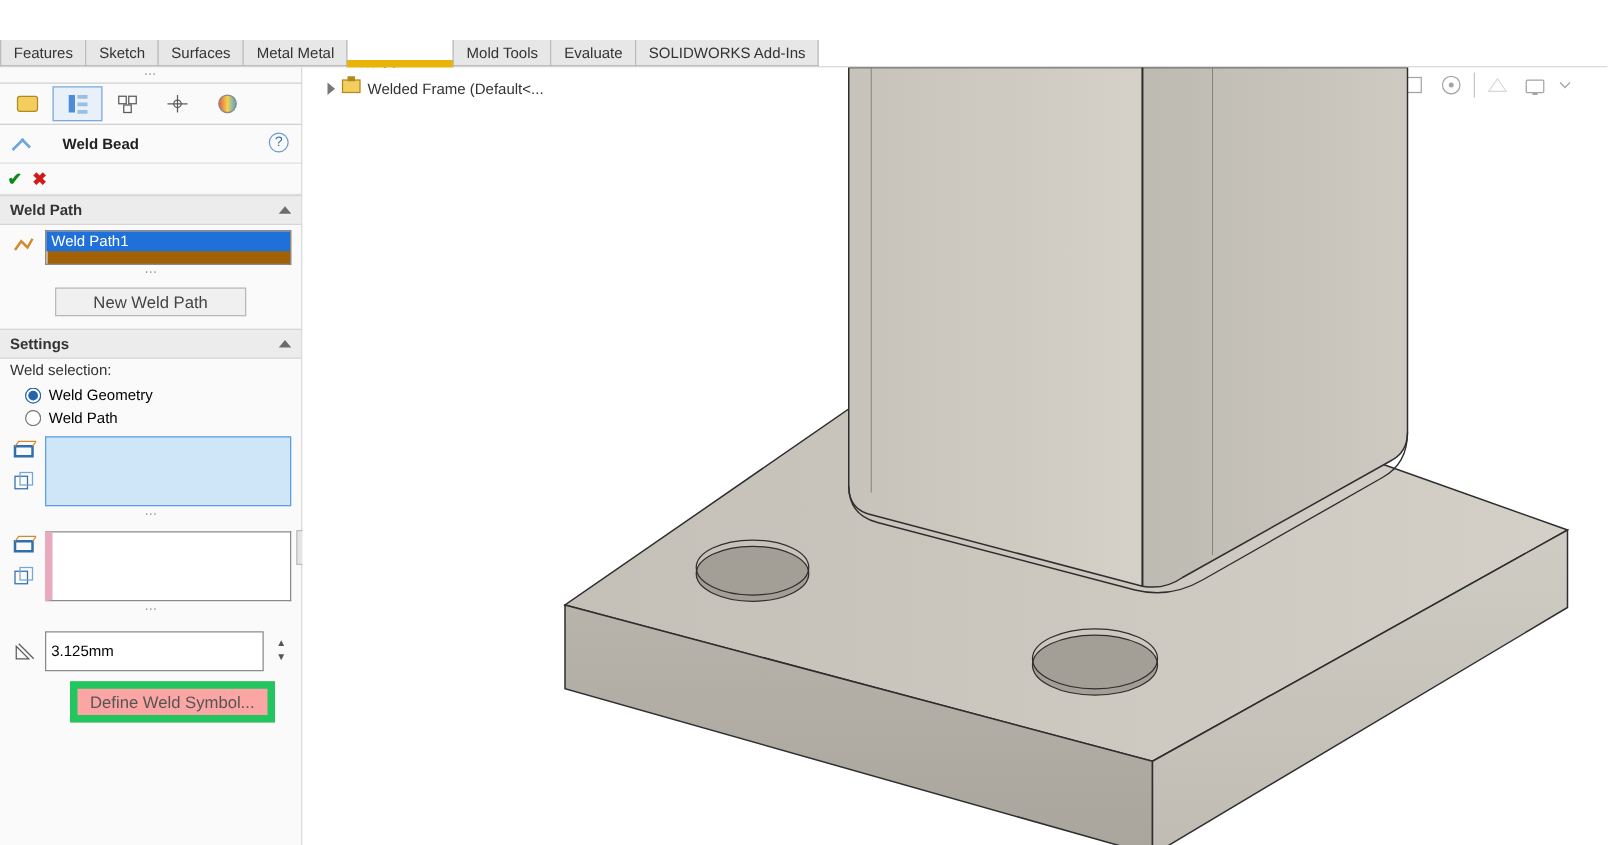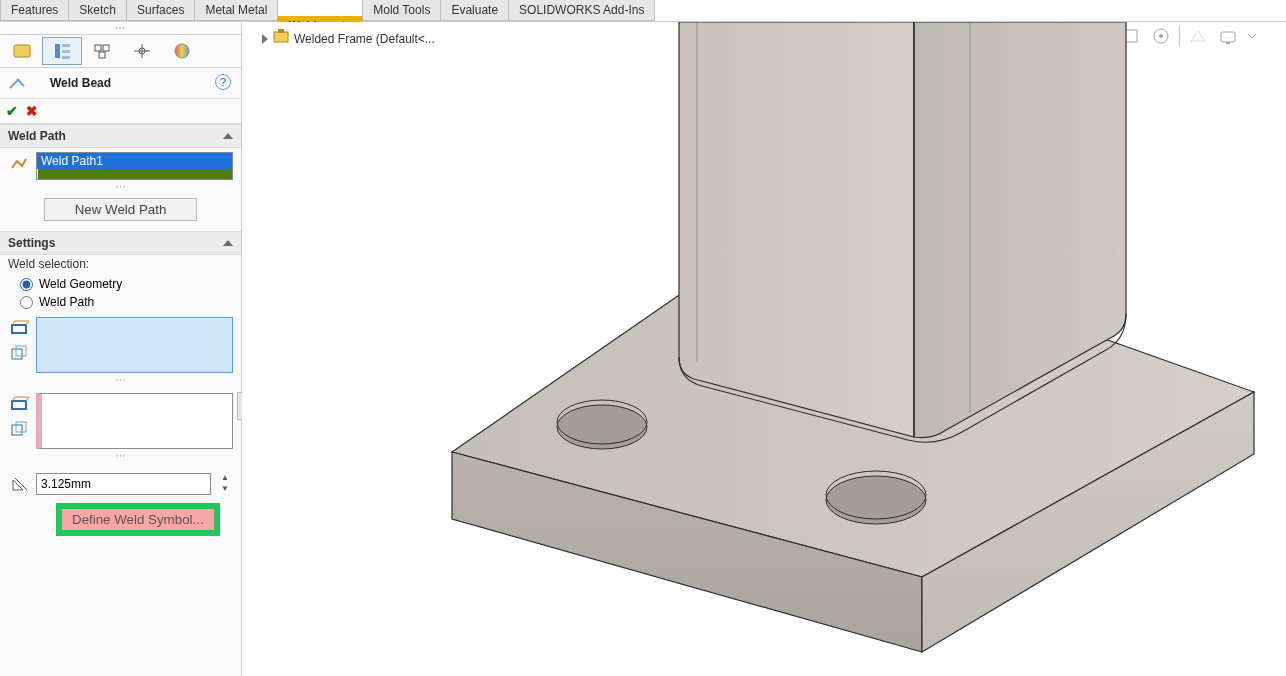--- a/index.html
+++ b/index.html
@@ -11,20 +11,21 @@
     height: 676px;
     overflow: hidden;
     user-select: none;
   }
   
   .top-tabs {
     display: flex;
     height: 22px;
     background: #fff;
     border-bottom: 1px solid #d0d0d0;
+    margin-top: 32px;
   }
   .top-tab {
     padding: 3px 10px;
     border: 1px solid #bcbcbc;
     border-top: none;
     background: #e7e7e7;
     margin-right: -1px;
     font-size: 12px;
     color: #333;
     white-space: nowrap;
@@ -160,21 +161,21 @@
     width: 22px;
     height: 22px;
     border: 1px solid transparent;
     display: flex;
     align-items: center;
     justify-content: center;
   }
   .listbox {
     flex: 1;
     height: 28px;
-    background: #4d7c0f;
+    background: #a16207;
     border: 1px solid #8a8a8a;
     box-shadow: inset 1px 1px 0 #eee;
     overflow: hidden;
   }
   .listbox .sel-item {
     background: #1f70d8;
     color: #fff;
     padding: 1px 4px;
     font-size: 12px;
   }
@@ -239,21 +240,21 @@
   }
   .spin-ic {
     width: 22px;
     height: 22px;
     display: flex;
     align-items: center;
     justify-content: center;
   }
   .spin-input {
     flex: 1;
-    height: 22px;
+    height: 32px;
     border: 1px solid #8a8a8a;
     padding: 2px 4px;
     font-size: 12px;
     background: #fff;
   }
   .spin-btns {
     width: 16px;
     display: flex;
     flex-direction: column;
   }

